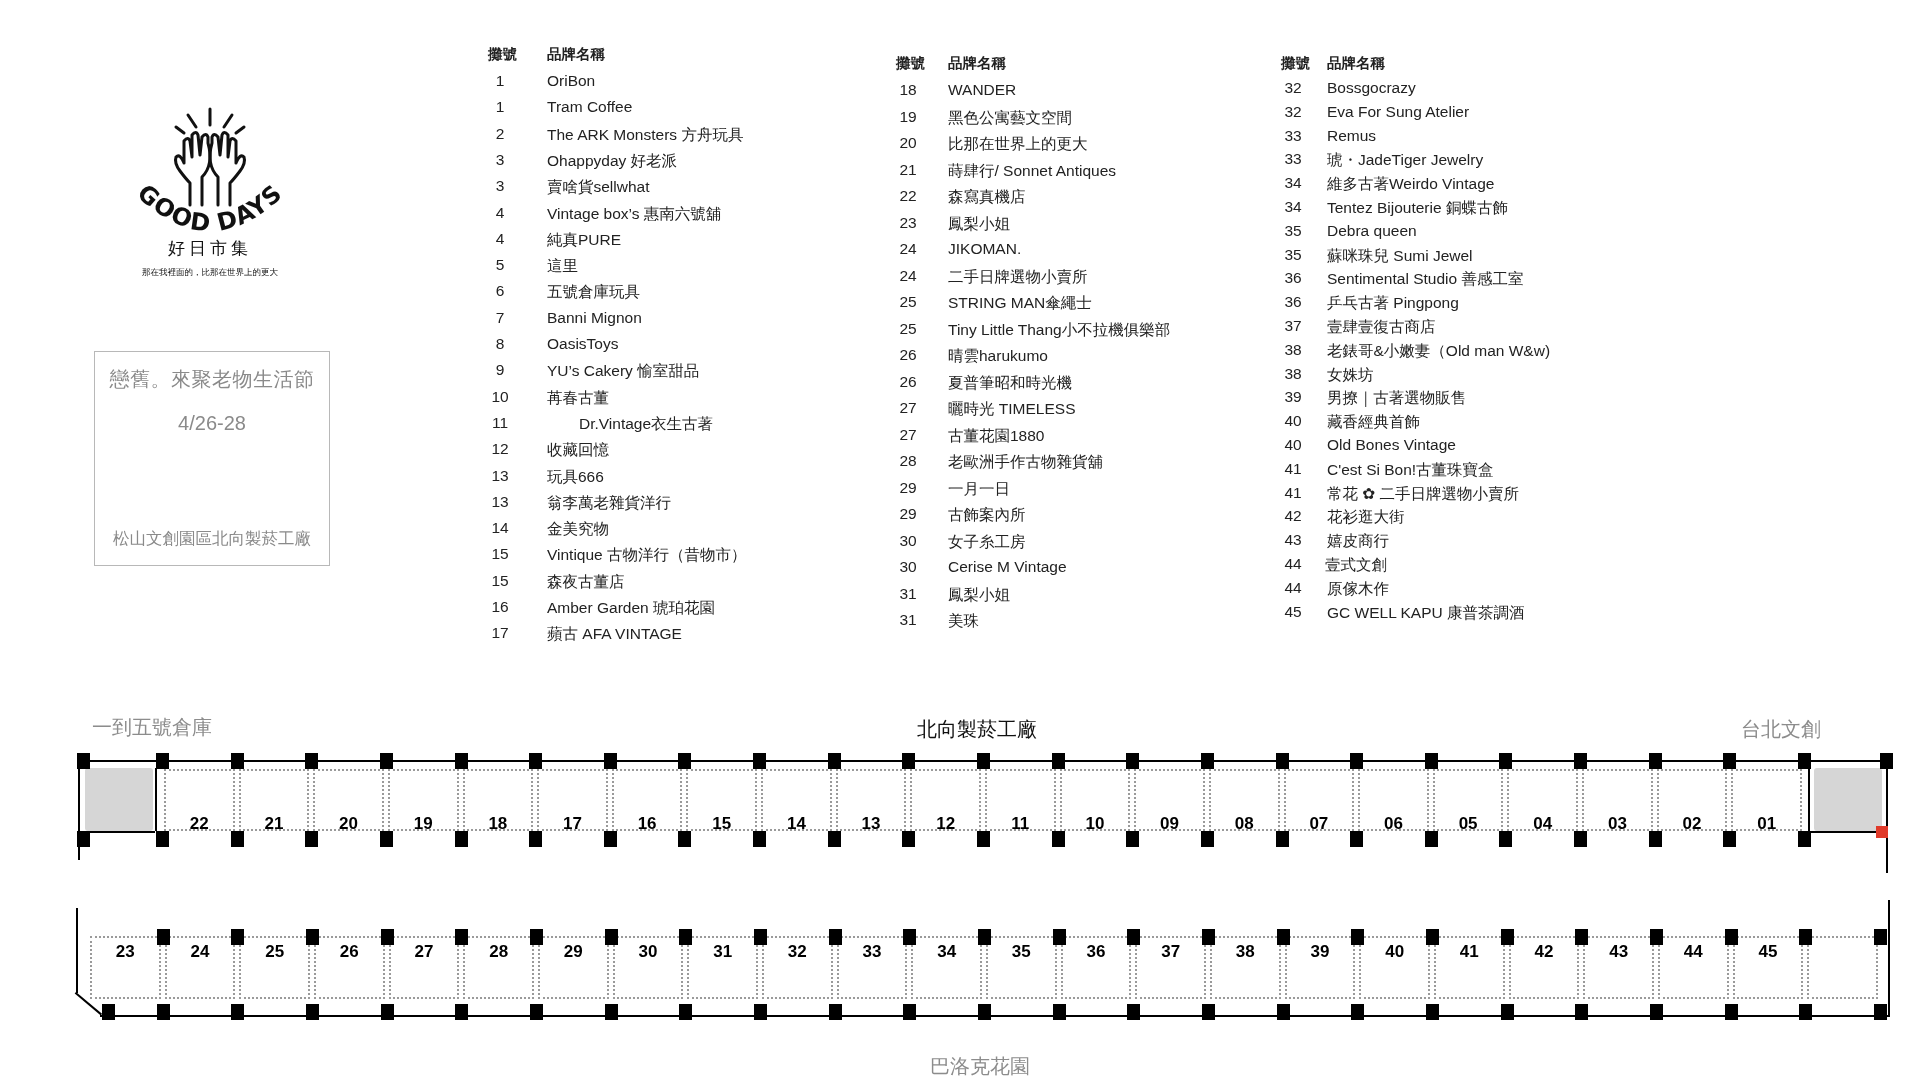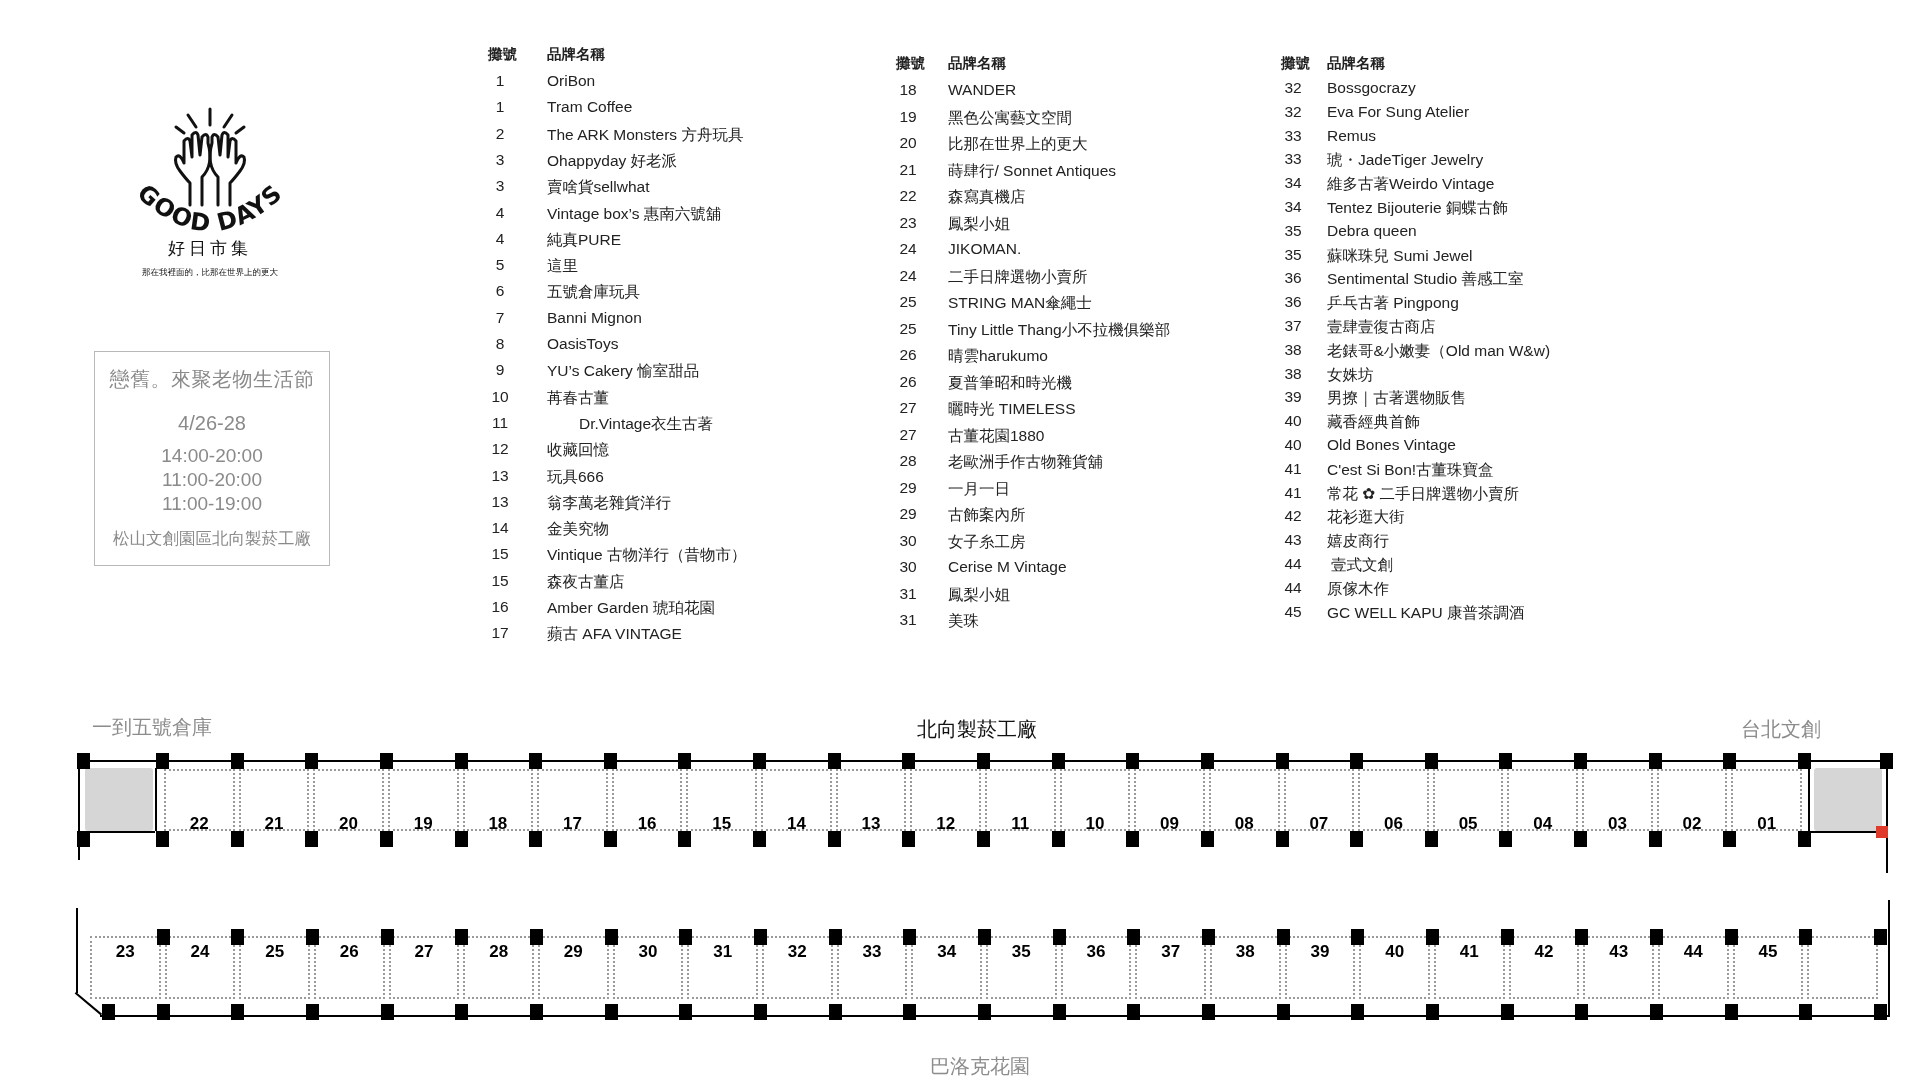--- a/index.html
+++ b/index.html
@@ -62,25 +62,20 @@
       <textPath href="#arcpath" startOffset="50%" text-anchor="middle">GOOD DAYS</textPath>
     </text>
   </svg>
   <div class="brand-cn">好日市集</div>
   <div class="tagline">那在我裡面的，比那在世界上的更大</div>
 </div>
 
 <div id="info-box" class="abs">
   <div class="title">戀舊。來聚老物生活節</div>
   <div class="dates">4/26-28</div>
-  <div class="times">
-    <div>14:00-20:00</div>
-    <div>11:00-20:00</div>
-    <div>11:00-19:00</div>
-  </div>
   <div class="venue">松山文創園區北向製菸工廠</div>
 </div>
 
 <div id="vcol-0" class="vcol" style="left:488px; top:45px;">
     <div class="hdr" style="left: 0px;">攤號</div>
     <div class="hdr" style="left: 59px;">品牌名稱</div>
     <div class="row" style="top: 27px;">
       <span class="num" style="left: -4px;">1</span>
       <span class="name" style="left: 59px;">OriBon</span>
     </div>
@@ -335,21 +330,21 @@
     <div class="row" style="top: 453.4px;">
       <span class="num" style="left: -4px;">42</span>
       <span class="name" style="left: 46px;">花衫逛大街</span>
     </div>
     <div class="row" style="top: 477.2px;">
       <span class="num" style="left: -4px;">43</span>
       <span class="name" style="left: 46px;">嬉皮商行</span>
     </div>
     <div class="row" style="top: 501px;">
       <span class="num" style="left: -4px;">44</span>
-      <span class="name" style="left: 50px;">壹式文創</span>
+      <span class="name" style="left: 44px;">壹式文創</span>
     </div>
     <div class="row" style="top: 524.8px;">
       <span class="num" style="left: -4px;">44</span>
       <span class="name" style="left: 46px;">原傢木作</span>
     </div>
     <div class="row" style="top: 548.6px;">
       <span class="num" style="left: -4px;">45</span>
       <span class="name" style="left: 46px;">GC WELL KAPU 康普茶調酒</span>
     </div>
   </div>

